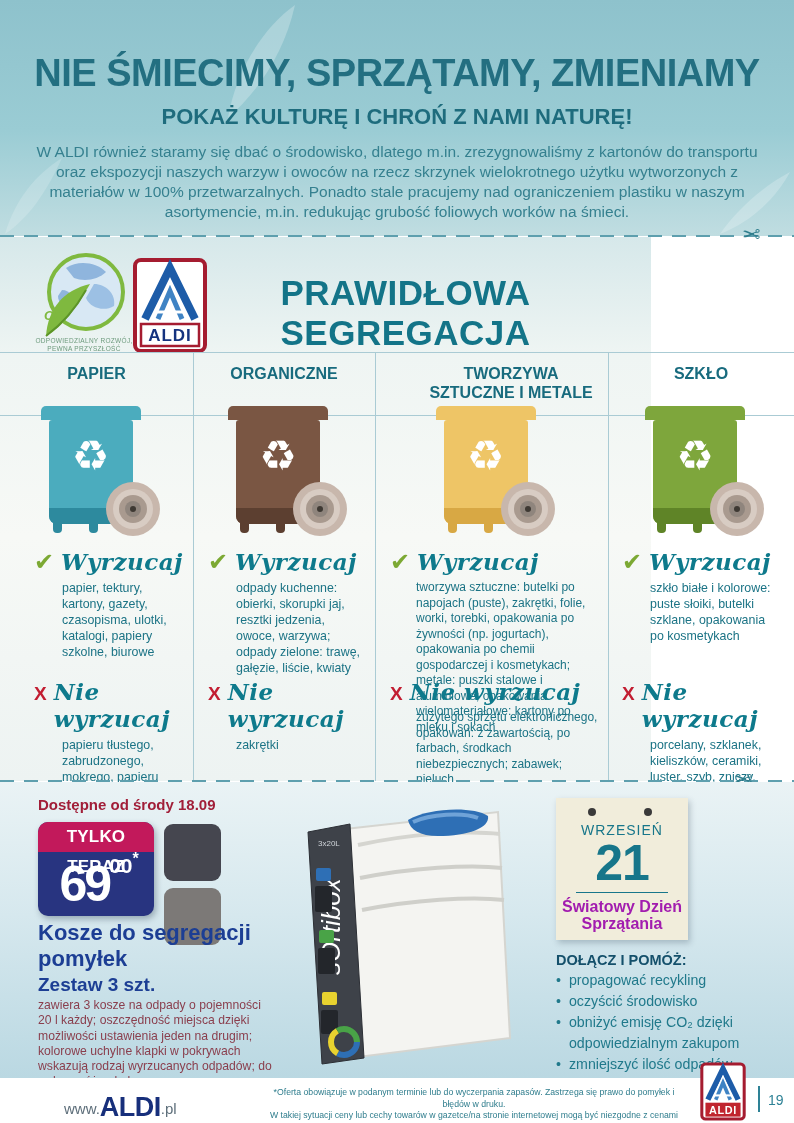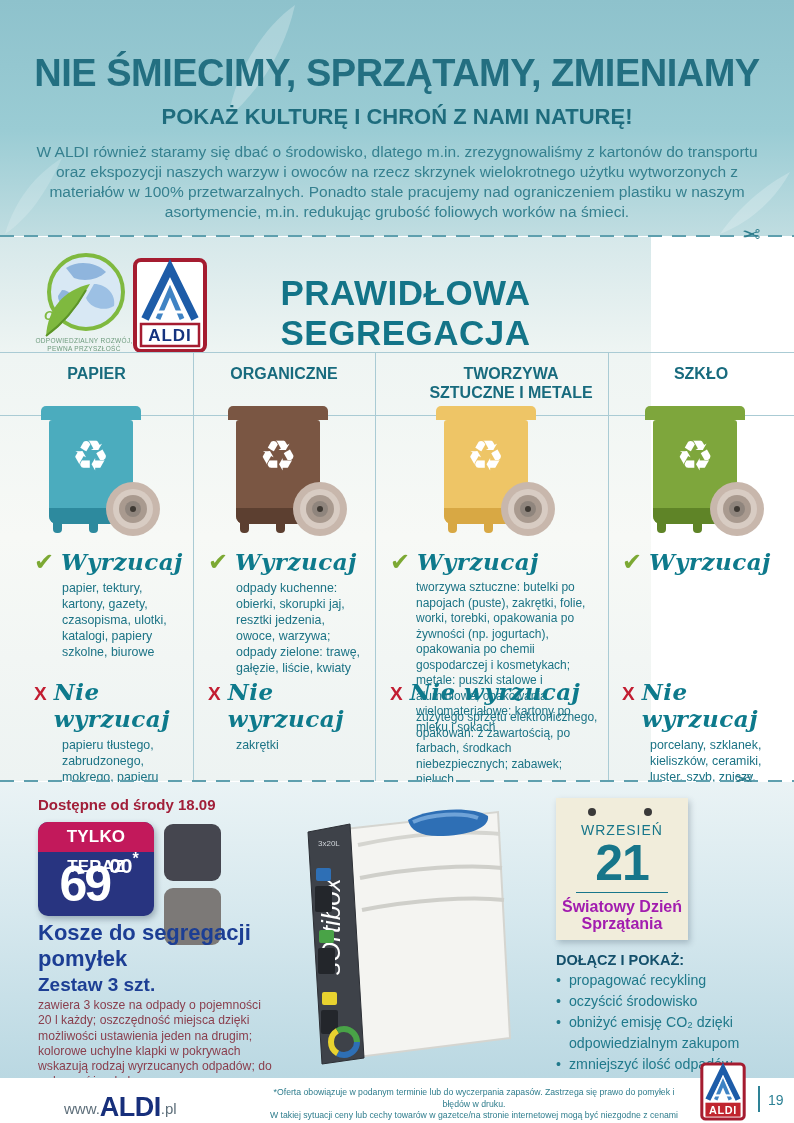--- a/index.html
+++ b/index.html
@@ -284,20 +284,21 @@
             <i class="w3"></i>
             <i class="w4"></i>
             <i class="w5"></i>
           </div>
       </div>
       <div class="throw" style="left:14px;right:14px;">
         <div class="rule-head">
             <span class="check-icon">✔</span>
           <span class="script">Wyrzucaj</span>
           </div>
+        <div class="rule-list">szkło białe i kolorowe: puste słoiki, butelki szklane, opakowania po kosmetykach</div>
       </div>
       <div class="dont" style="left:14px;right:8px;">
         <div class="rule-head">
             <span class="cross-icon">X</span>
           <span class="script">Nie wyrzucaj</span>
           </div>
         <div class="rule-list">porcelany, szklanek, kieliszków, ceramiki, luster, szyb, zniczy, żarówek, filiżanek, doniczek, szkła okiennego, okularowego</div>
       </div>
     </div>
   </div>
@@ -349,21 +350,21 @@
       <span class="cal-dot d2"></span>
       <div class="cal-month">WRZESIEŃ</div>
       <div class="cal-day">21</div>
       <div class="cal-line"></div>
       <div class="cal-event">
         <div>Światowy Dzień</div>
         <div>Sprzątania</div>
       </div>
     </div>
 
-    <div class="join-heading">DOŁĄCZ I POKAŻ:</div>
+    <div class="join-heading">DOŁĄCZ I POMÓŻ:</div>
     <ul class="join-list">
       <li>
           <span class="bullet">•</span>
           <span>propagować recykling</span>
         </li>
       <li>
           <span class="bullet">•</span>
           <span>oczyścić środowisko</span>
         </li>
       <li>

